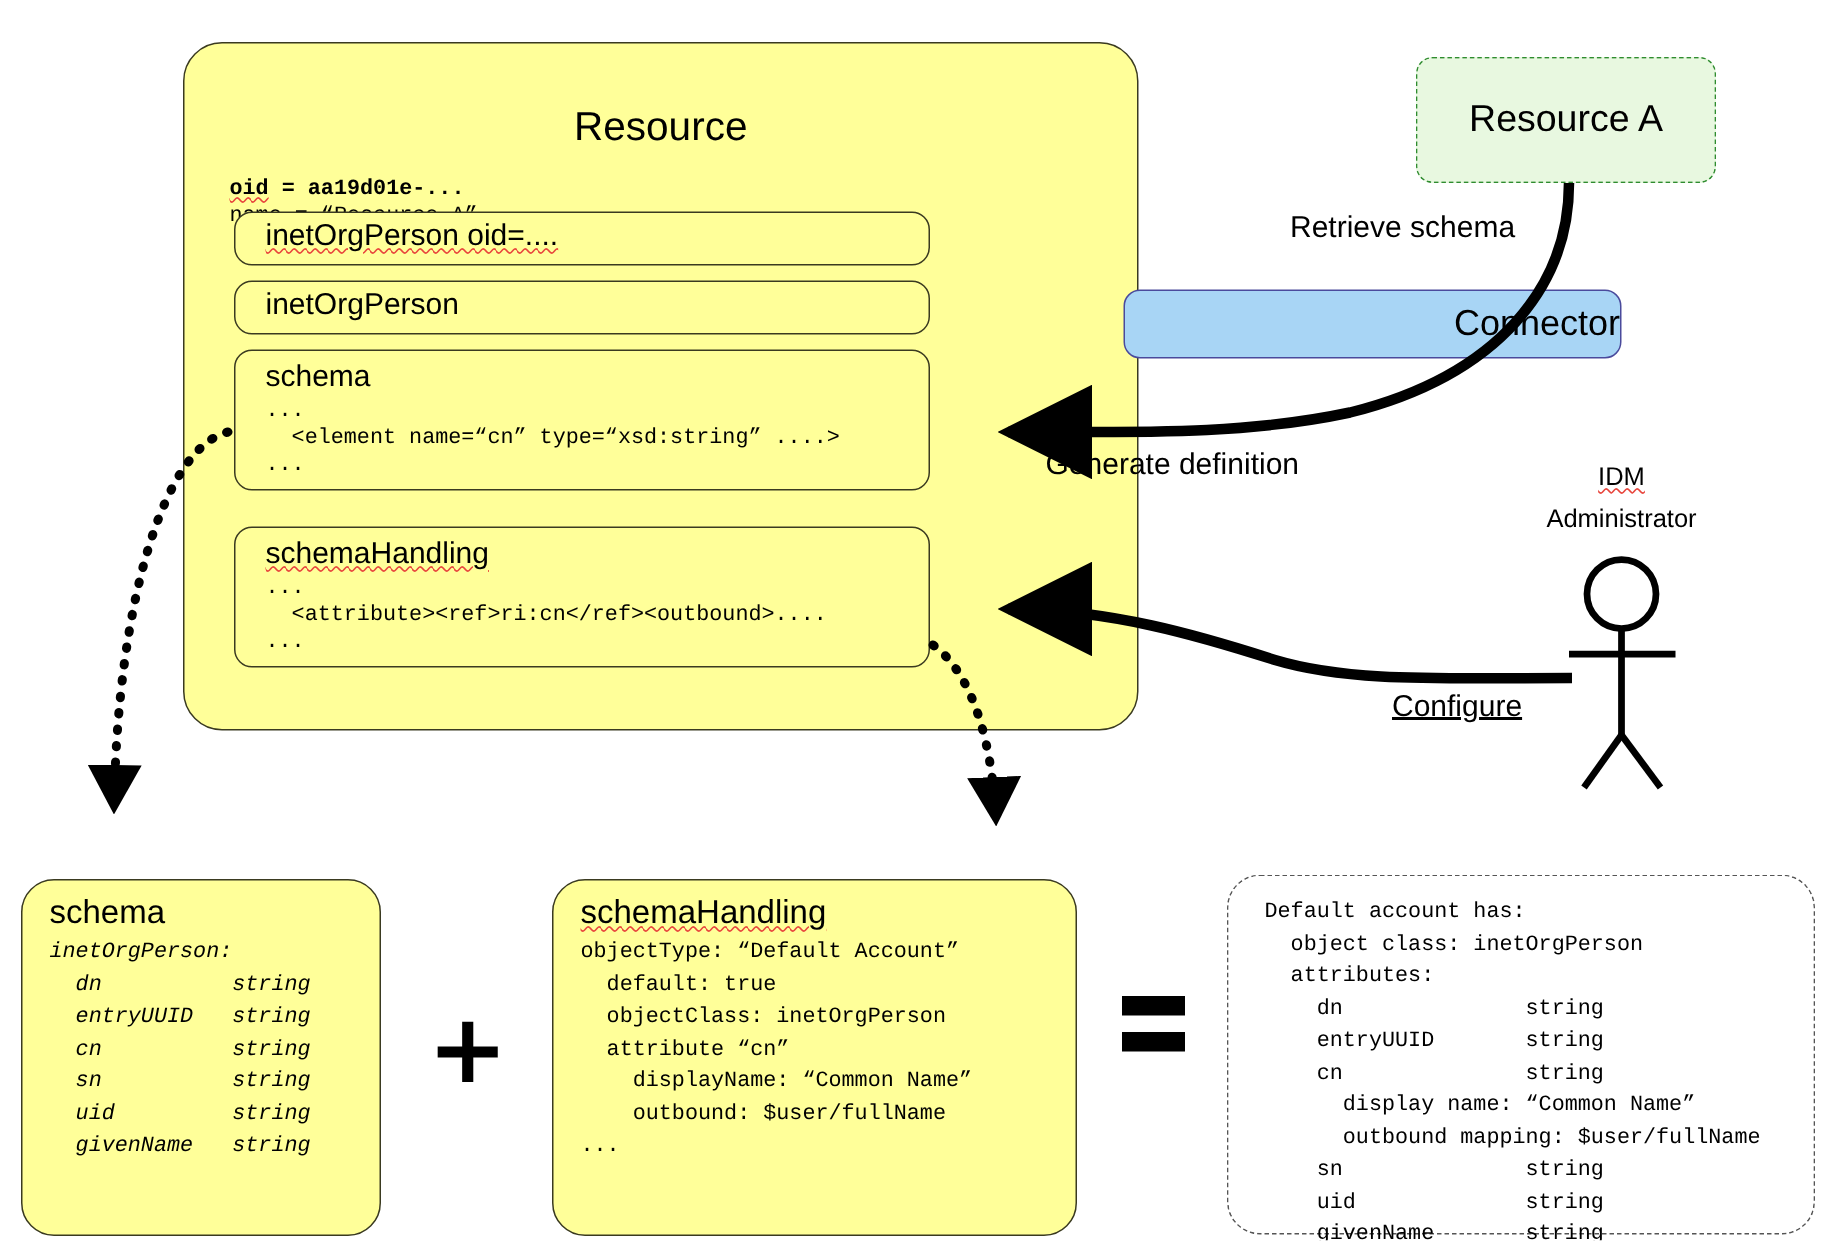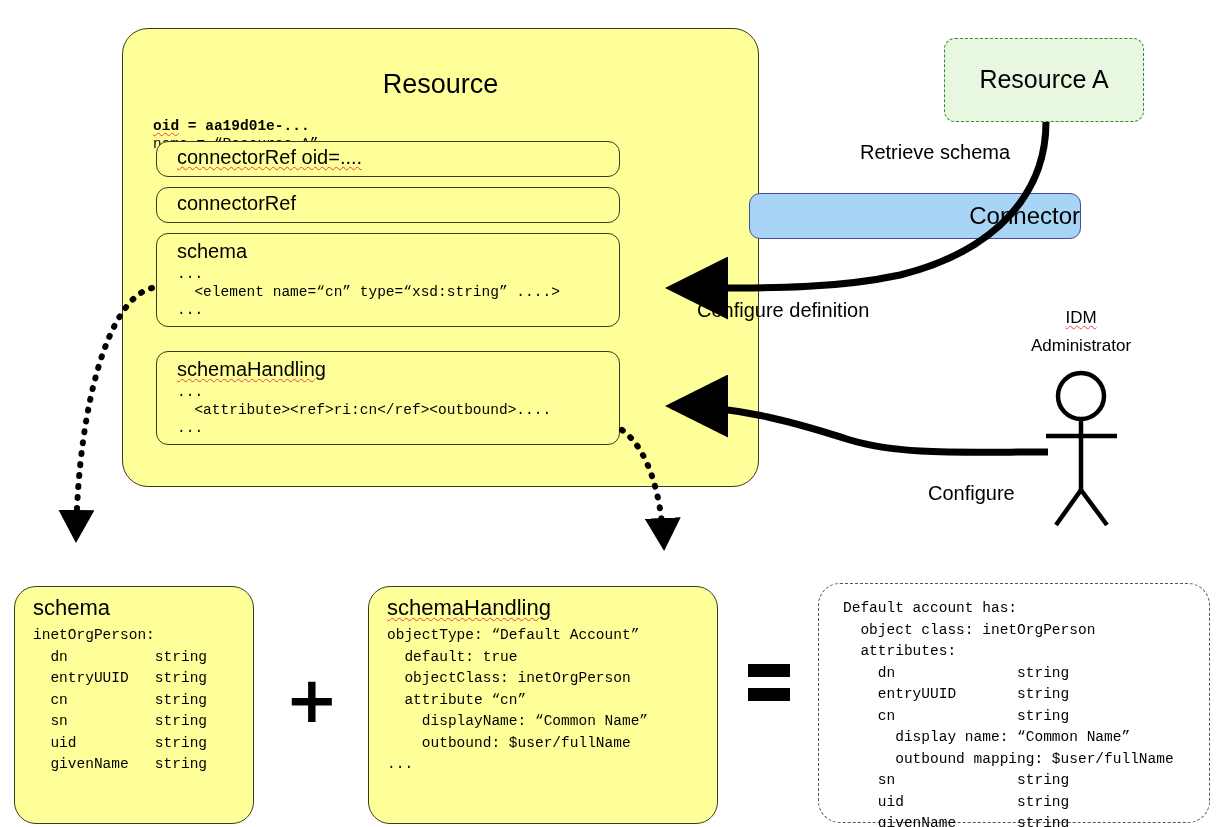--- a/index.html
+++ b/index.html
@@ -133,21 +133,21 @@
 
   
   .free-label {
     position: absolute;
     font-size: 20px;
     color: #000;
     white-space: pre;
   }
   #label-retrieve-schema { left: 860px; top: 141px; }
   #label-generate-definition { left: 697px; top: 299px; }
-  #label-configure { left: 928px; top: 482px; }
+  #label-configure { left: 928px; top: 460px; text-decoration: underline; }
   #idm-admin-label {
     left: 986px; top: 304px;
     width: 190px;
     text-align: center;
     font-size: 17px;
     line-height: 28px;
   }
 
   
   .bottom-card {
@@ -176,21 +176,21 @@
   }
   .bottom-code {
     position: absolute;
     left: 18px;
     font-family: "Liberation Mono", monospace;
     font-size: 14.5px;
     line-height: 21.5px;
     color: #000;
     white-space: pre;
   }
-  #card-schema .bottom-code { top: 38px; }
+  #card-schema .bottom-code { top: 38px; font-style: italic; }
   #card-schemahandling .bottom-code { top: 38px; }
   #card-result .bottom-code { top: 14px; left: 24px; }
 
   
   #op-plus {
     position: absolute;
     left: 285px; top: 668px;
     font-family: "DejaVu Sans", sans-serif;
     font-size: 64px;
     font-weight: bold;
@@ -221,25 +221,25 @@
 
 <div id="stage">
 
   <div class="abs" id="resource-card">
     <div id="resource-title">Resource</div>
 
     <div id="resource-props"><span class="sqg">oid</span><span title="oid = aa19d01e-..."> = aa19d01e-...</span>
 <span class="plain">name = “Resource A”</span></div>
 
     <div class="sub-box" id="box-connectorref">
-      <div class="sub-one-line sqg">connectorRef oid=....</div>
+      <div class="sub-one-line sqg">inetOrgPerson oid=....</div>
     </div>
 
     <div class="sub-box" id="box-configuration">
-      <div class="sub-one-line">connectorRef</div>
+      <div class="sub-one-line">inetOrgPerson</div>
     </div>
 
     <div class="sub-box" id="box-schema">
       <div class="sub-heading">schema</div>
       <div class="sub-code">...
   &lt;element name=“cn” type=“xsd:string” ....&gt;
 ...</div>
     </div>
 
     <div class="sub-box" id="box-schemahandling">
@@ -252,21 +252,21 @@
 
   <div class="abs" id="resource-a">
     <div id="resource-a-label">Resource A</div>
   </div>
 
   <div class="abs" id="connector-box">
     <div id="connector-label">Connector</div>
   </div>
 
   <div class="free-label" id="label-retrieve-schema">Retrieve schema</div>
-  <div class="free-label" id="label-generate-definition">Configure definition</div>
+  <div class="free-label" id="label-generate-definition">Generate definition</div>
   <div class="free-label" id="label-configure">Configure</div>
 
   <div class="free-label" id="idm-admin-label"><span class="sqg">IDM</span><br><span>Administrator</span></div>
 
   <svg id="overlay" viewBox="0 0 1221 827">
     <defs>
       <marker id="bigArrow" markerWidth="9" markerHeight="9" refX="8" refY="4.5" orient="auto" markerUnits="strokeWidth">
         <path d="M0,0 L9,4.5 L0,9 z" fill="#000"></path>
       </marker>
       <marker id="dotArrow" markerWidth="5.5" markerHeight="6" refX="5" refY="3" orient="auto" markerUnits="strokeWidth">

